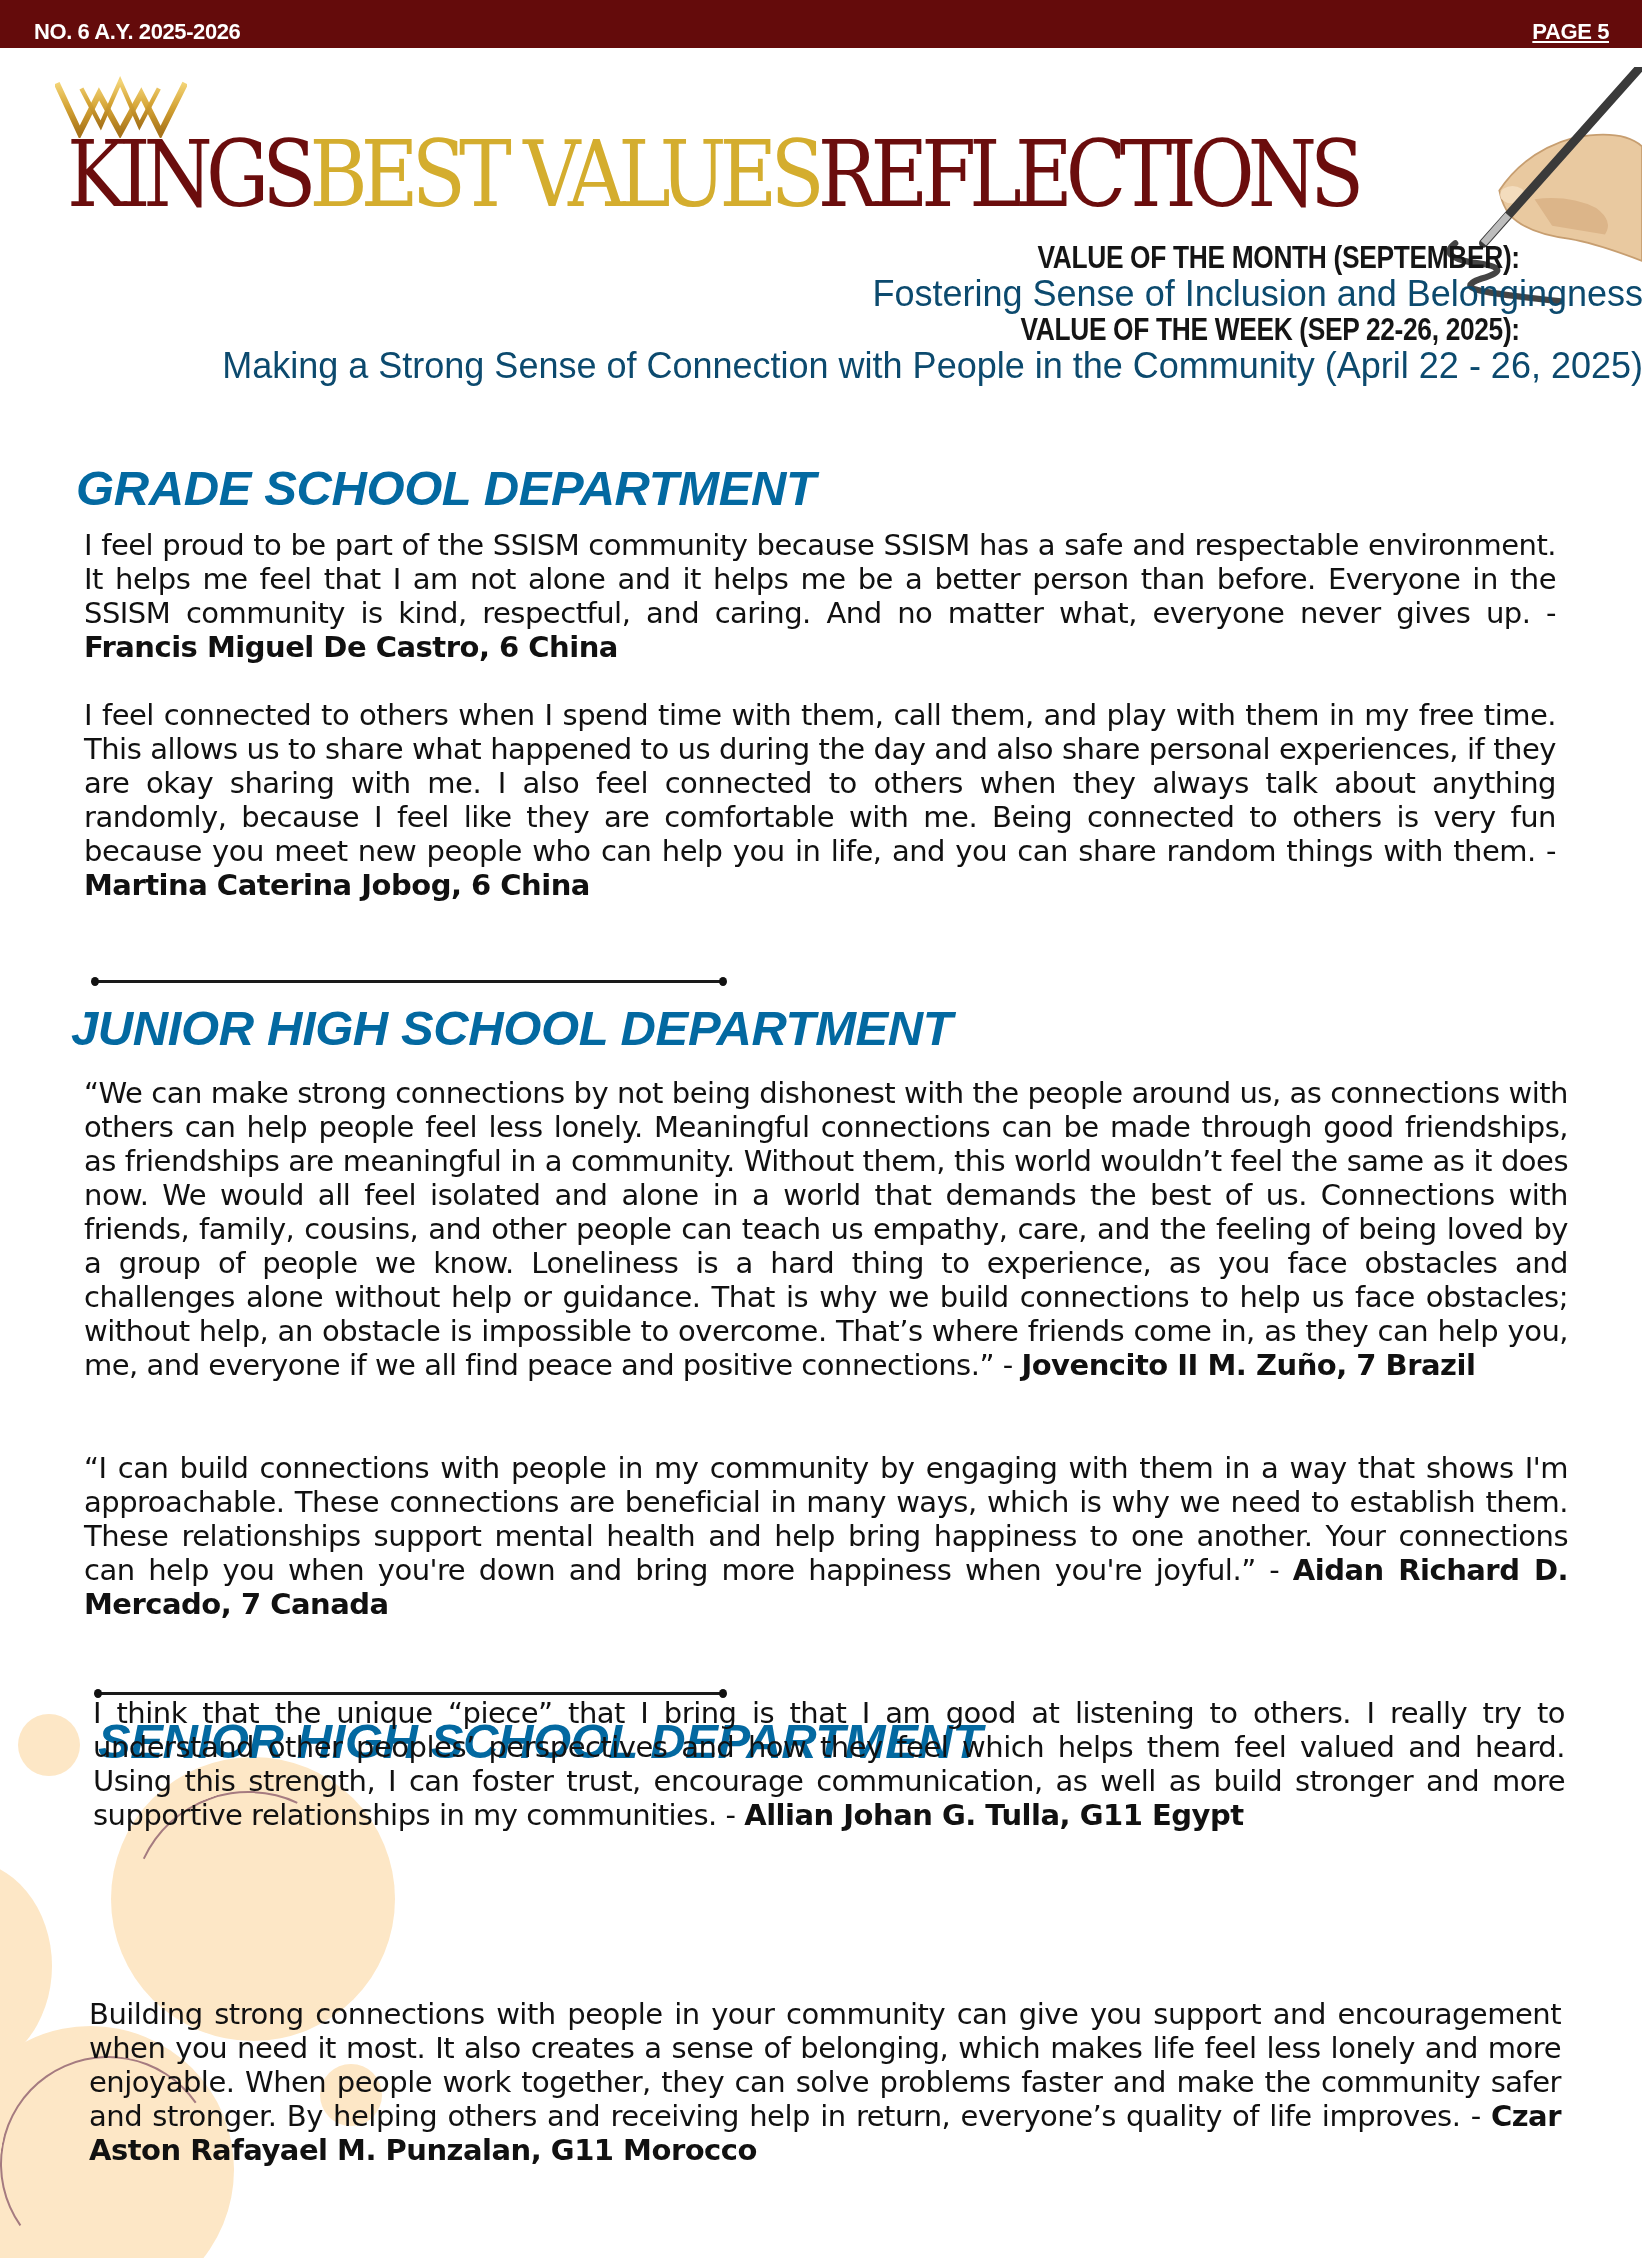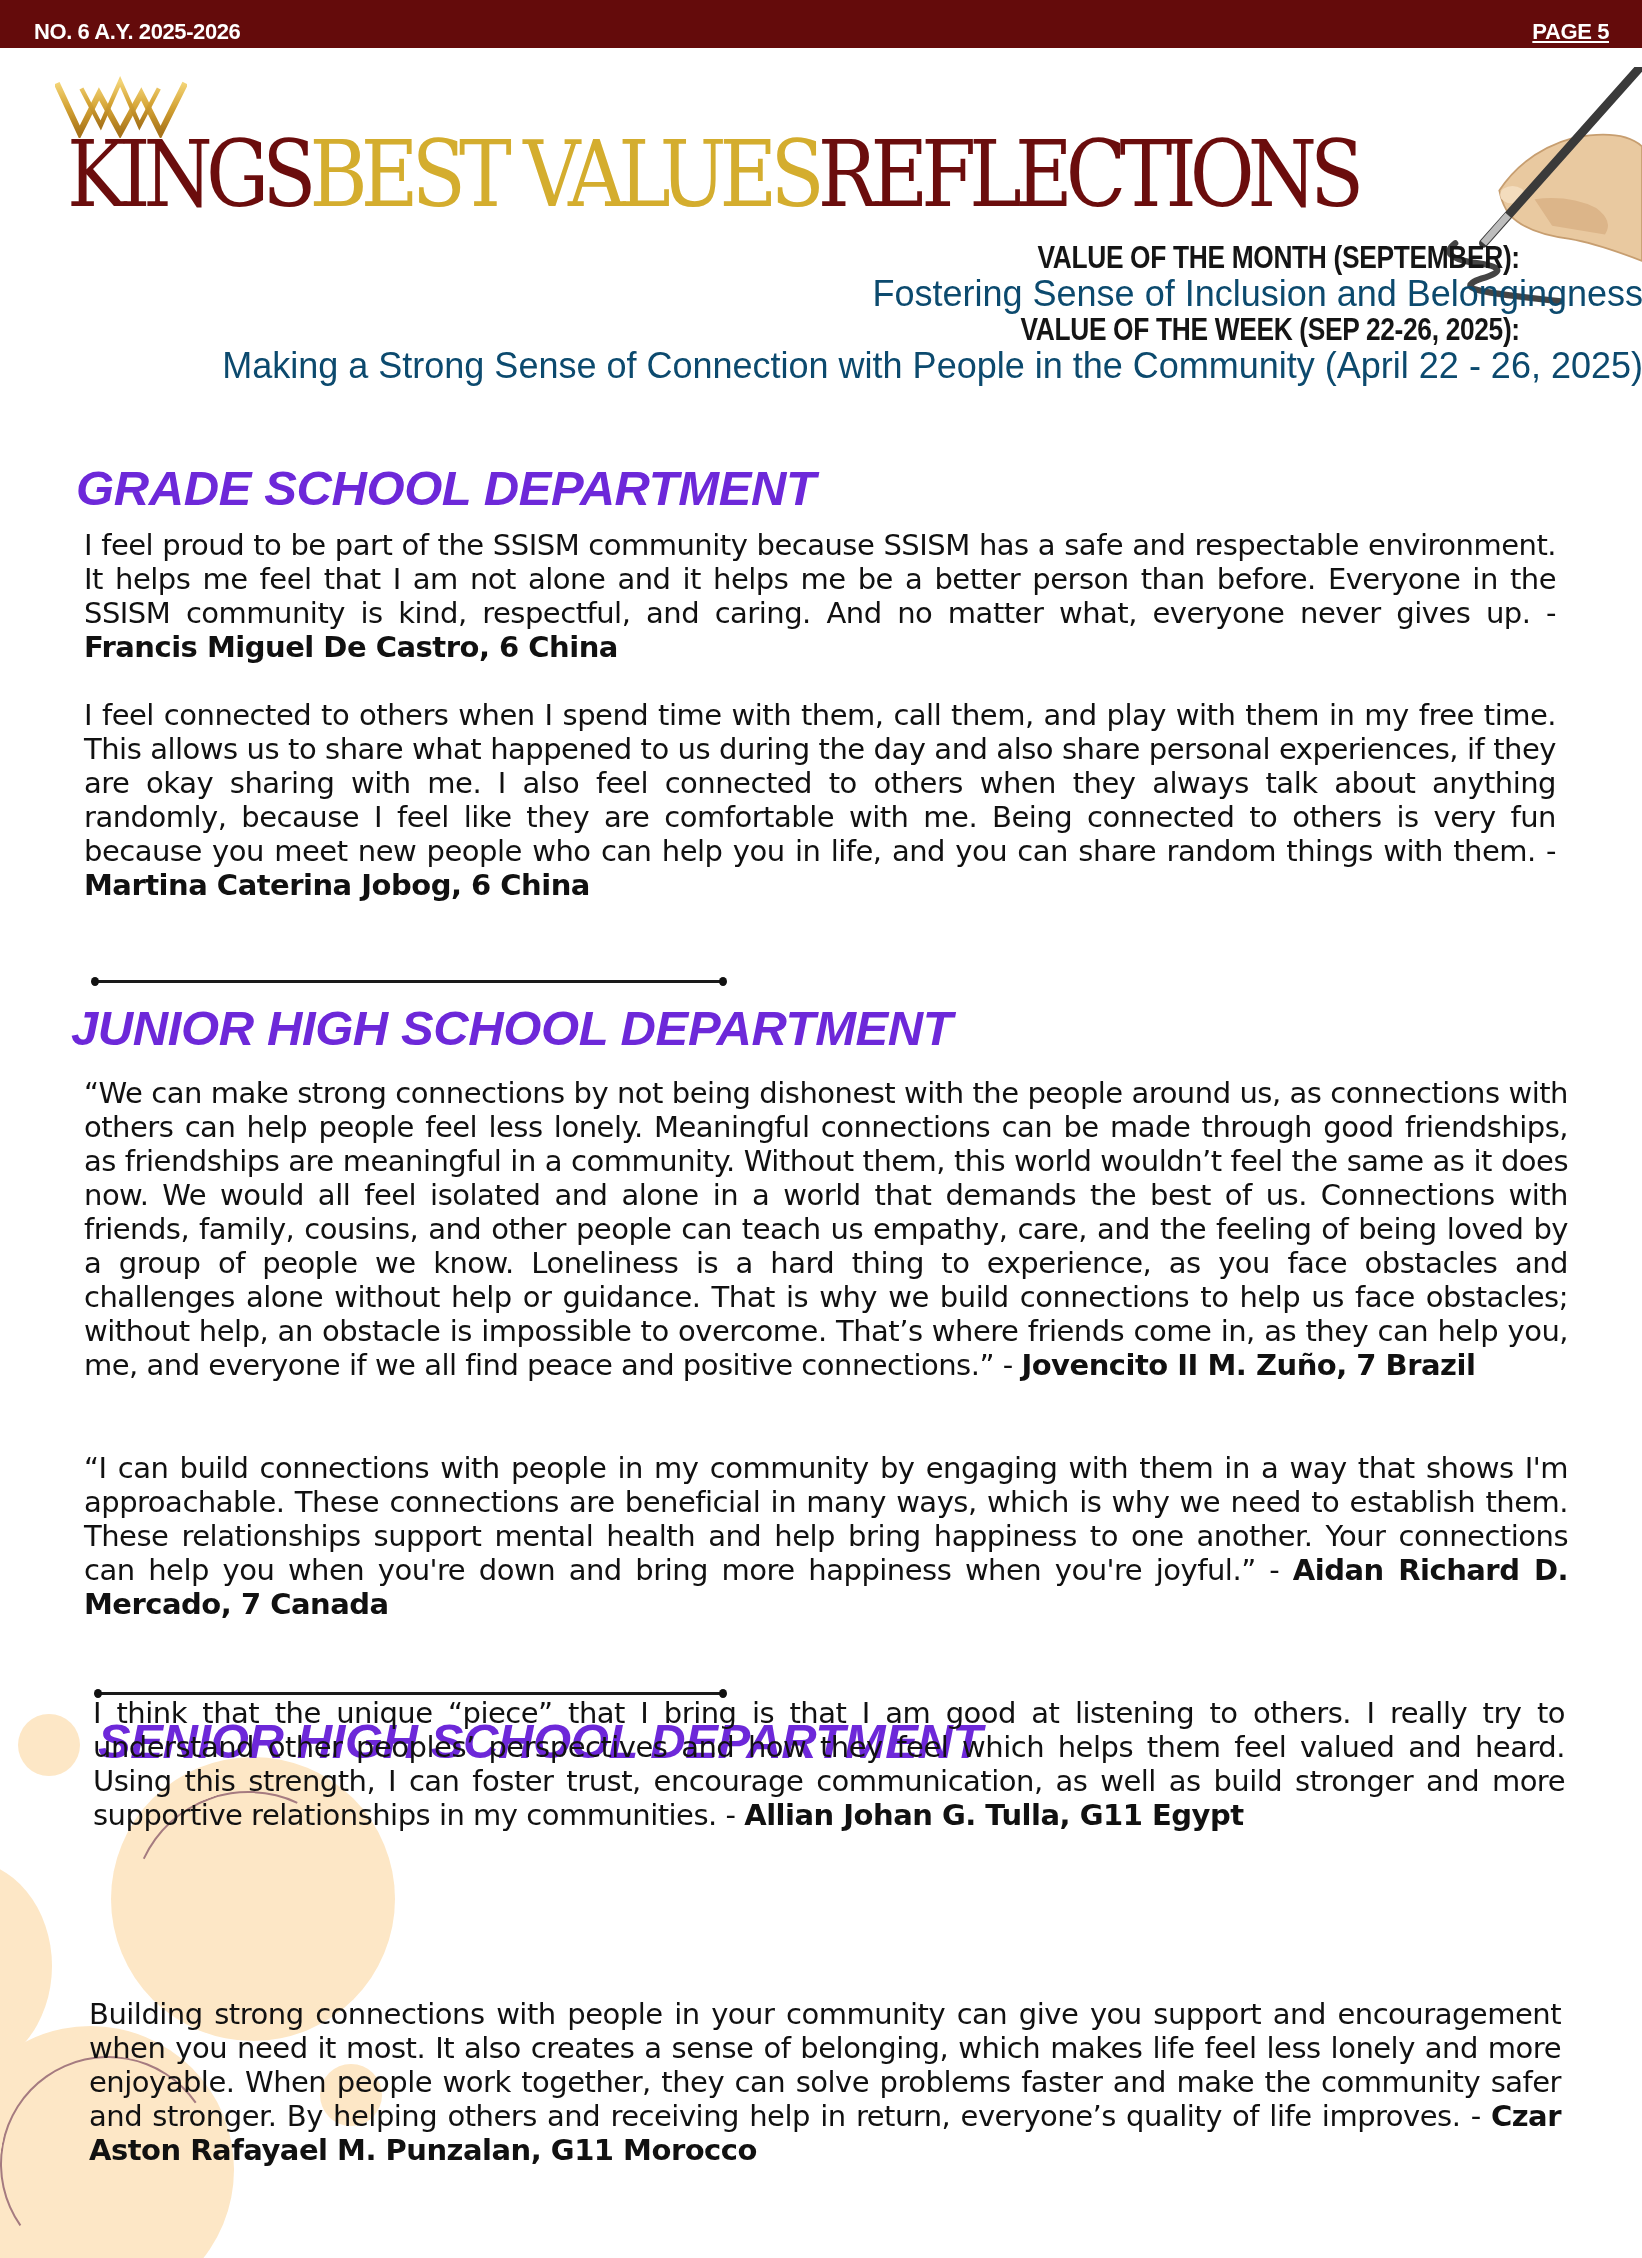--- a/index.html
+++ b/index.html
@@ -47,21 +47,21 @@
   }
 
   .deco { position: absolute; border-radius: 50%; background: #fde7c6; }
   .deco-arc { position: absolute; border-radius: 50%; border: 2.6px solid transparent; }
 
   .section-title {
     position: absolute;
     font-family: "Liberation Sans", sans-serif;
     font-weight: bold; font-style: italic;
     font-size: 49px; line-height: 56px;
-    color: #6d28d9; letter-spacing: -0.4px; white-space: nowrap;
+    color: #0369a1; letter-spacing: -0.4px; white-space: nowrap;
   }
 
   .para {
     position: absolute;
     font-family: "DejaVu Sans", sans-serif;
     font-size: 29px; line-height: 34px;
     text-align: justify; color: #111111;
     letter-spacing: -0.5px;
   }
   .para .author { font-weight: bold; }

